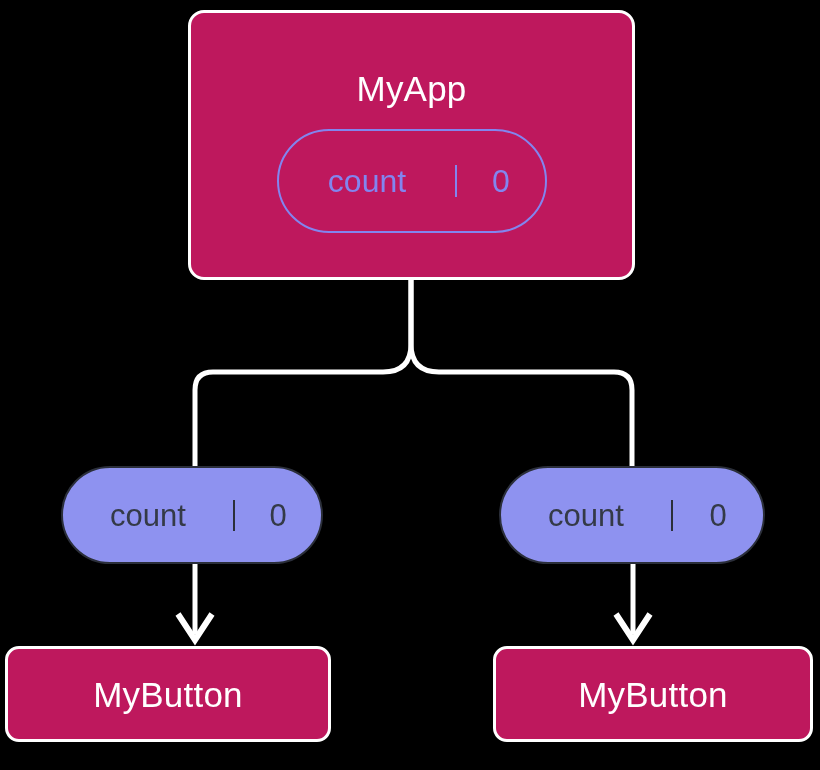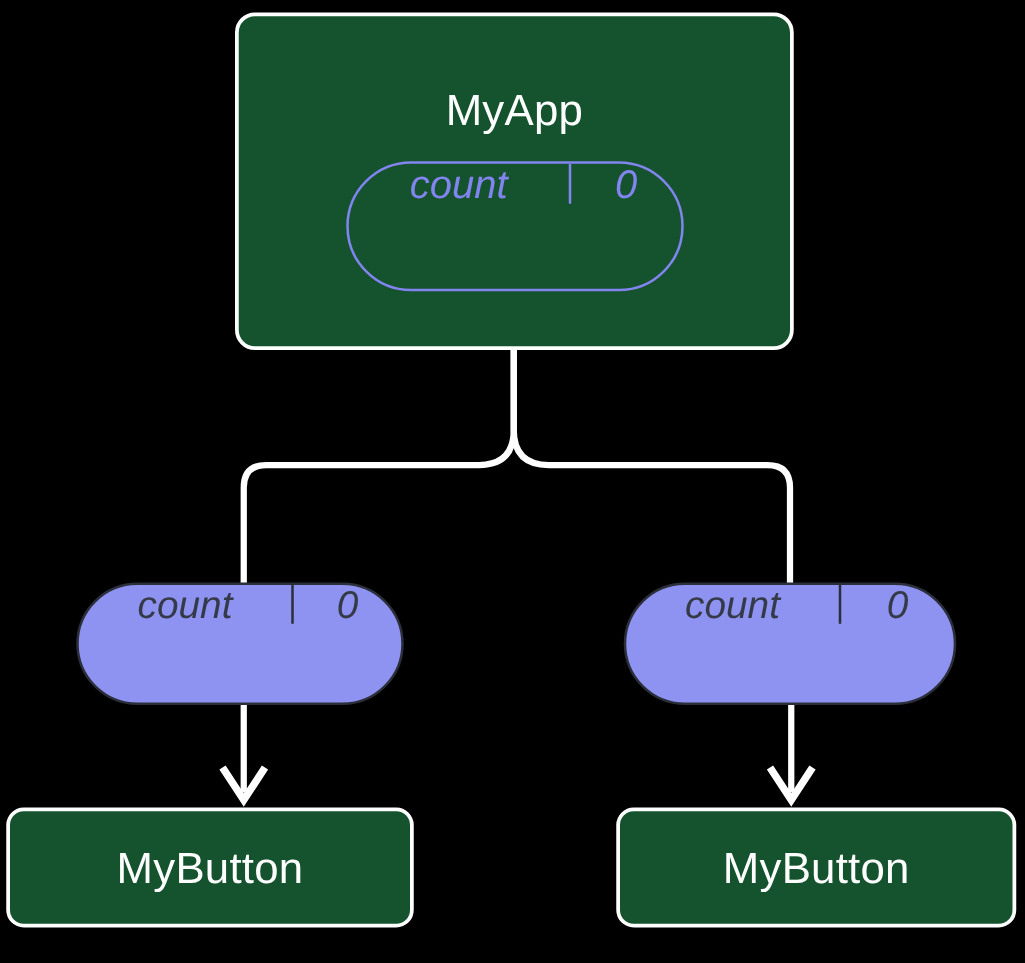--- a/index.html
+++ b/index.html
@@ -32,21 +32,21 @@
     width: 820px;
     height: 770px;
     z-index: 1;
     pointer-events: none;
   }
 
   
   .node-box {
     position: absolute;
     box-sizing: border-box;
-    background: #14532d;
+    background: #be185d;
     border: 3px solid #ffffff;
     border-radius: 14px;
     z-index: 2;
     display: flex;
     flex-direction: column;
     align-items: center;
   }
 
   .root-box {
     left: 188px;
@@ -83,25 +83,24 @@
     letter-spacing: 0.2px;
     line-height: 1;
     user-select: none;
   }
 
   
   .pill {
     position: absolute;
     box-sizing: border-box;
     display: flex;
-    align-items: flex-start;
+    align-items: center;
     z-index: 3;
     border-radius: 999px;
     overflow: hidden;
-    font-style: italic;
   }
   .pill .pill-key,
   .pill .pill-val {
     display: flex;
     align-items: center;
     justify-content: center;
     line-height: 1;
     user-select: none;
     white-space: nowrap;
   }

